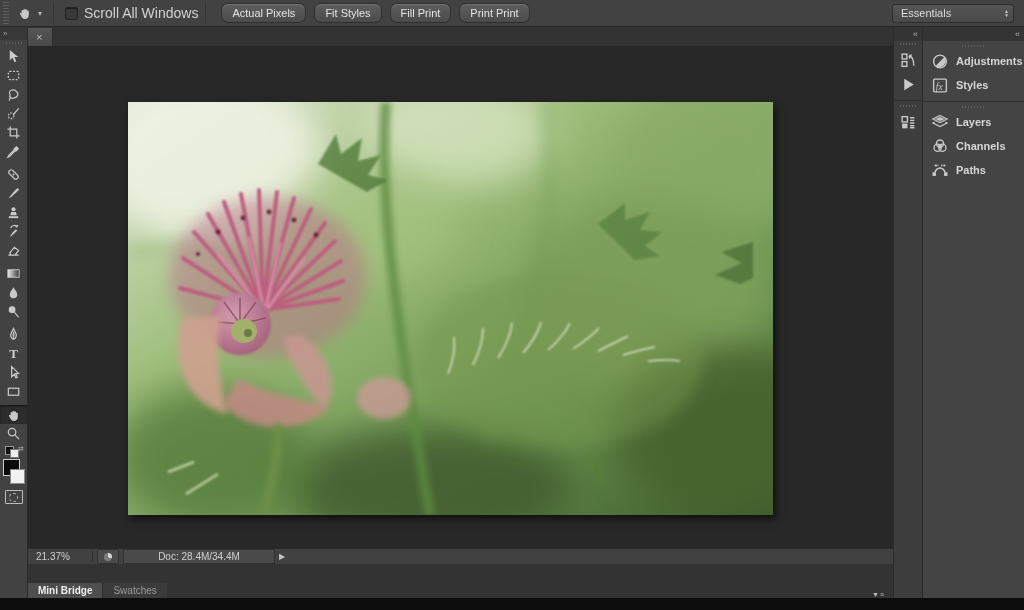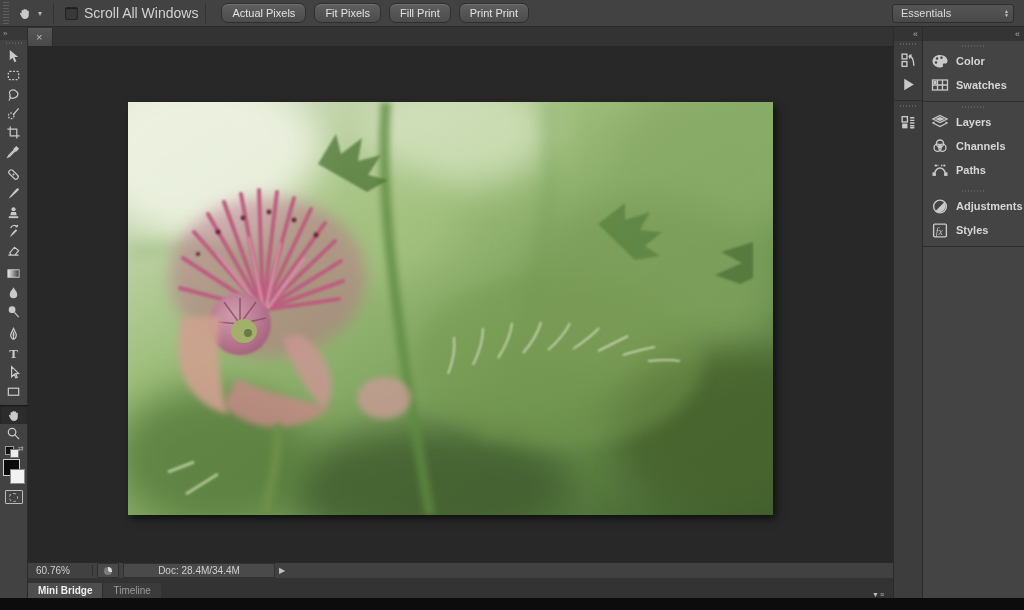--- a/index.html
+++ b/index.html
@@ -64,21 +64,21 @@
     font-size:10px;color:#cfcfcf;}
   .zoom-field{width:52px;padding-left:8px;}
   .sb-sep{width:1px;height:11px;background:#303030;margin:0 4px;}
   .sb-badge{width:20px;height:13px;background:#4a4a4a;border:1px solid #303030;border-radius:2px;
     display:flex;align-items:center;justify-content:center;}
   .badge-dot{width:8px;height:8px;border-radius:50%;background:conic-gradient(#d9d9d9 0 110deg,#7d7d7d 110deg 360deg);}
   .doc-field{width:150px;height:13px;margin-left:4px;background:#4a4a4a;border:1px solid #303030;
     display:flex;align-items:center;justify-content:center;}
   .sb-arrow{margin-left:4px;font-size:8px;color:#c2c2c2;}
   
-  .panel-tabs{height:20px;background:#333333;display:flex;align-items:flex-end;}
+  .panel-tabs{height:34px;background:#333333;display:flex;align-items:flex-end;}
   .ptab{height:15px;display:flex;align-items:center;padding:0 10px;font-size:10px;}
   .ptab.active{background:#4e4e4e;color:#eee;font-weight:bold;}
   .ptab.idle{background:#3b3b3b;color:#9b9b9b;border-left:1px solid #2c2c2c;}
   .ptab-menu{margin-left:auto;margin-right:8px;font-size:7px;color:#bdbdbd;letter-spacing:1px;}
   
   .icon-col{width:30px;background:#3d3d3d;border-left:1px solid #2b2b2b;border-right:1px solid #2b2b2b;
     box-sizing:border-box;display:flex;flex-direction:column;align-items:center;}
   .rail-head{width:100%;height:14px;background:#343434;color:#a8a8a8;font-size:9px;
     display:flex;align-items:center;justify-content:flex-end;padding-right:4px;box-sizing:border-box;}
   .rail-btn{width:26px;height:24px;display:flex;align-items:center;justify-content:center;}
@@ -117,21 +117,21 @@
       </svg>
       <span class="caret">▾</span>
     </div>
     <div class="opt-sep"></div>
     <div class="chk-row">
       <span class="checkbox"></span>
       <span class="opt-label">Scroll All Windows</span>
     </div>
     <div class="opt-sep"></div>
     <button class="ps-btn">Actual Pixels</button>
-    <button class="ps-btn">Fit Pixels</button>
+    <button class="ps-btn">Fit Styles</button>
     <button class="ps-btn">Fill Print</button>
     <button class="ps-btn">Print Print</button>
     <div class="spacer"></div>
     <div class="workspace">
       <span>Essentials</span>
       <span class="stepper">
           <span>▲</span>
           <span>▼</span>
         </span>
     </div>
@@ -389,32 +389,32 @@
             <path d="M95,302 C120,332 172,332 202,306 C172,296 130,290 110,276 Z" fill="#c28b85" opacity=".85" filter="url(#b3)"></path>
             <path d="M172,232 C202,252 212,287 196,307 C176,287 160,256 155,236 Z" fill="#c99793" opacity=".85" filter="url(#b3)"></path>
             <ellipse cx="256" cy="296" rx="27" ry="21" fill="#c99c96" opacity=".8" filter="url(#b3)"></ellipse>
             <path d="M150,322 C150,362 141,392 136,413" stroke="#6d8f4a" stroke-width="9" fill="none" filter="url(#b3)"></path>
             <path d="M58,392 l32,-20 M40,370 l26,-10" stroke="#cfe0b4" stroke-width="3" filter="url(#b1)" opacity=".7" fill="none"></path>
           </svg>
         </div>
       </div>
 
       <div class="status-bar">
-        <span class="zoom-field">60.76%</span>
+        <span class="zoom-field">21.37%</span>
         <span class="sb-sep"></span>
         <span class="sb-badge">
           <span class="badge-dot"></span>
         </span>
         <span class="doc-field">Doc: 28.4M/34.4M</span>
         <span class="sb-arrow">▶</span>
       </div>
 
       <div class="panel-tabs">
         <div class="ptab active">Mini Bridge</div>
-        <div class="ptab idle">Timeline</div>
+        <div class="ptab idle">Swatches</div>
         <span class="ptab-menu">▼≡</span>
       </div>
     </div>
 
     <div class="icon-col">
       <div class="rail-head">«</div>
       <div class="grip-h"></div>
       <div class="rail-btn">
         <svg width="17" height="17" viewBox="0 0 16 16">
           <rect class="st" x="2" y="2" width="4.5" height="4.5"></rect>
@@ -434,38 +434,36 @@
           <rect class="st" x="2" y="2.5" width="5" height="5"></rect>
           <rect class="fl" x="2" y="9" width="5" height="4.5"></rect>
           <path class="st" d="M9.5,3.5 h4 M9.5,6 h4 M9.5,8.5 h4 M9.5,11 h4 M9.5,13 h4"></path>
           </svg>
       </div>
     </div>
 
     <div class="panel-col">
       <div class="rail-head">«</div>
 
+
       <div class="pgroup">
         <div class="pgrip"></div>
         <div class="prow">
-          <svg width="18" height="16" viewBox="0 0 18 16">
-            <path class="fl" d="M9,2 C13.5,2 16.5,4.8 16.5,8 C16.5,10 15,10.8 13.5,10.5 C12,10.2 11.5,11 12,12.3 C12.5,13.6 11.5,14.5 9.5,14.5 C5,14.5 1.5,11.8 1.5,8.2 C1.5,4.6 4.8,2 9,2 Z"></path>
-            <circle cx="6" cy="5.5" r="1.2" fill="#3f3f3f"></circle>
-              <circle cx="10.5" cy="4.8" r="1.2" fill="#3f3f3f"></circle>
-            <circle cx="5" cy="9.5" r="1.2" fill="#3f3f3f"></circle>
+          <svg width="18" height="17" viewBox="0 0 16 16">
+            <circle class="st" cx="8" cy="8" r="6"></circle>
+            <path class="fl" d="M3.8,12.2 A6,6 0 0 0 12.2,3.8 Z"></path>
             </svg>
-          <span class="plabel">Color</span>
+          <span class="plabel">Adjustments</span>
         </div>
         <div class="prow">
-          <svg width="18" height="14" viewBox="0 0 18 14">
-            <rect class="st" x="1.5" y="2" width="15" height="10"></rect>
-            <path class="st" d="M6.5,2 V12 M11.5,2 V12 M1.5,7 H16.5"></path>
-            <rect class="fl" x="2.5" y="3" width="3" height="3"></rect>
+          <svg width="18" height="17" viewBox="0 0 16 16">
+            <rect class="st" x="2" y="2" width="12" height="12" rx="1"></rect>
+            <text x="4" y="12" font-size="9" font-style="italic" fill="#c9c9c9" font-family="Liberation Serif, serif">fx</text>
             </svg>
-          <span class="plabel">Swatches</span>
+          <span class="plabel">Styles</span>
         </div>
       </div>
 
       <div class="pgroup" style="border-bottom:none;">
         <div class="pgrip"></div>
         <div class="prow">
           <svg width="18" height="16" viewBox="0 0 18 16">
             <path class="st" d="M9,1.5 L16,5 L9,8.5 L2,5 Z"></path>
             <path class="st" d="M3.5,8 L2,9 L9,12.5 L16,9 L14.5,8"></path>
             <path class="fl" d="M9,3 L13.8,5 L9,7 L4.2,5 Z"></path>
@@ -486,35 +484,17 @@
             <path class="st" d="M3,12 C6,4 12,4 15,12"></path>
             <rect class="fl" x="1.5" y="10.5" width="3.4" height="3.4"></rect>
             <rect class="fl" x="13.1" y="10.5" width="3.4" height="3.4"></rect>
             <path class="st" d="M5,3.5 h3 M10,3.5 h3" stroke-dasharray="1.4 1.2"></path>
             <circle class="fl" cx="4.6" cy="3.5" r="1.1"></circle>
               <circle class="fl" cx="13.4" cy="3.5" r="1.1"></circle>
             </svg>
           <span class="plabel">Paths</span>
         </div>
       </div>
-
-      <div class="pgroup">
-        <div class="pgrip"></div>
-        <div class="prow">
-          <svg width="18" height="17" viewBox="0 0 16 16">
-            <circle class="st" cx="8" cy="8" r="6"></circle>
-            <path class="fl" d="M3.8,12.2 A6,6 0 0 0 12.2,3.8 Z"></path>
-            </svg>
-          <span class="plabel">Adjustments</span>
-        </div>
-        <div class="prow">
-          <svg width="18" height="17" viewBox="0 0 16 16">
-            <rect class="st" x="2" y="2" width="12" height="12" rx="1"></rect>
-            <text x="4" y="12" font-size="9" font-style="italic" fill="#c9c9c9" font-family="Liberation Serif, serif">fx</text>
-            </svg>
-          <span class="plabel">Styles</span>
-        </div>
-      </div>
     </div>
   </div>
 
 
 </div>
 
 </body></html>

